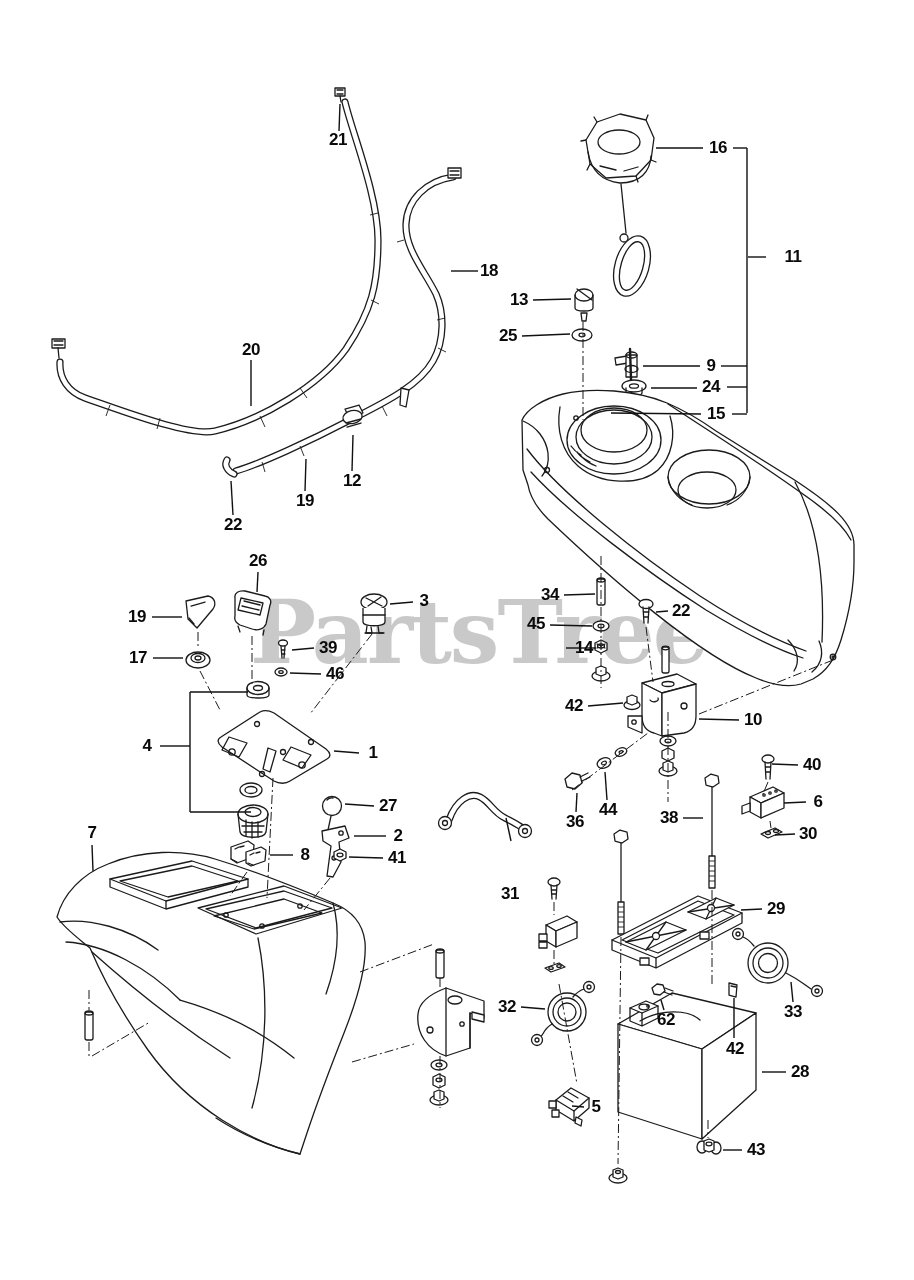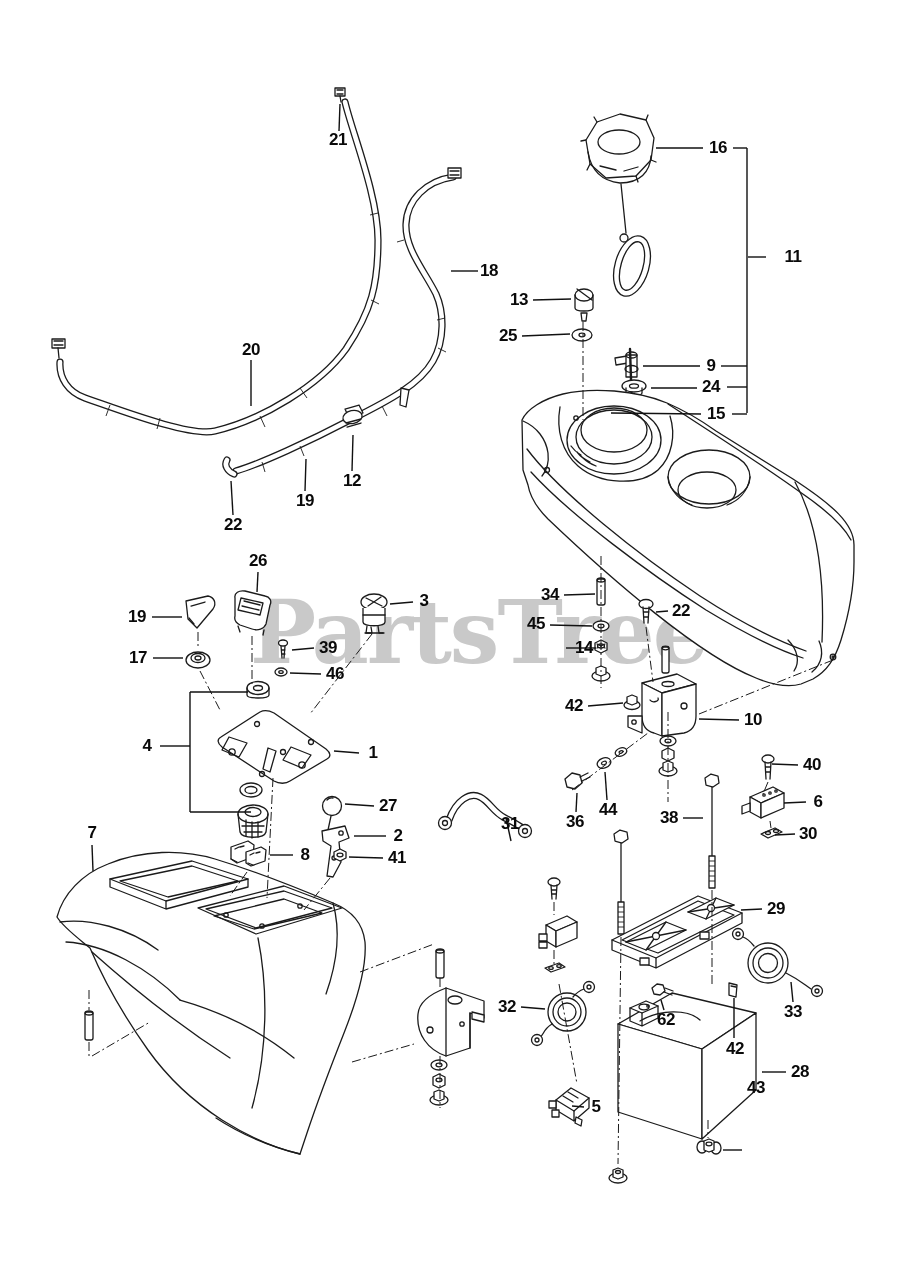--- a/index.html
+++ b/index.html
@@ -550,23 +550,23 @@
       <div class="callout" style="left: 681px; top: 611px;">22</div>
       <div class="callout" style="left: 574px; top: 706px;">42</div>
       <div class="callout" style="left: 753px; top: 720px;">10</div>
       <div class="callout" style="left: 575px; top: 822px;">36</div>
       <div class="callout" style="left: 608px; top: 810px;">44</div>
       <div class="callout" style="left: 669px; top: 818px;">38</div>
       <div class="callout" style="left: 812px; top: 765px;">40</div>
       <div class="callout" style="left: 818px; top: 802px;">6</div>
       <div class="callout" style="left: 808px; top: 834px;">30</div>
       <div class="callout" style="left: 776px; top: 909px;">29</div>
-      <div class="callout" style="left: 510px; top: 824px;">31</div>
+      <div class="callout" style="left: 510px; top: 894px;">31</div>
       <div class="callout" style="left: 507px; top: 1007px;">32</div>
       <div class="callout" style="left: 793px; top: 1012px;">33</div>
       <div class="callout" style="left: 666px; top: 1020px;">62</div>
       <div class="callout" style="left: 735px; top: 1049px;">42</div>
       <div class="callout" style="left: 800px; top: 1072px;">28</div>
       <div class="callout" style="left: 596px; top: 1107px;">5</div>
-      <div class="callout" style="left: 756px; top: 1088px; text-align: right;">43</div>
+      <div class="callout" style="left: 756px; top: 1150px; text-align: right;">43</div>
     </div>
 
 </div>
 
 </body></html>

